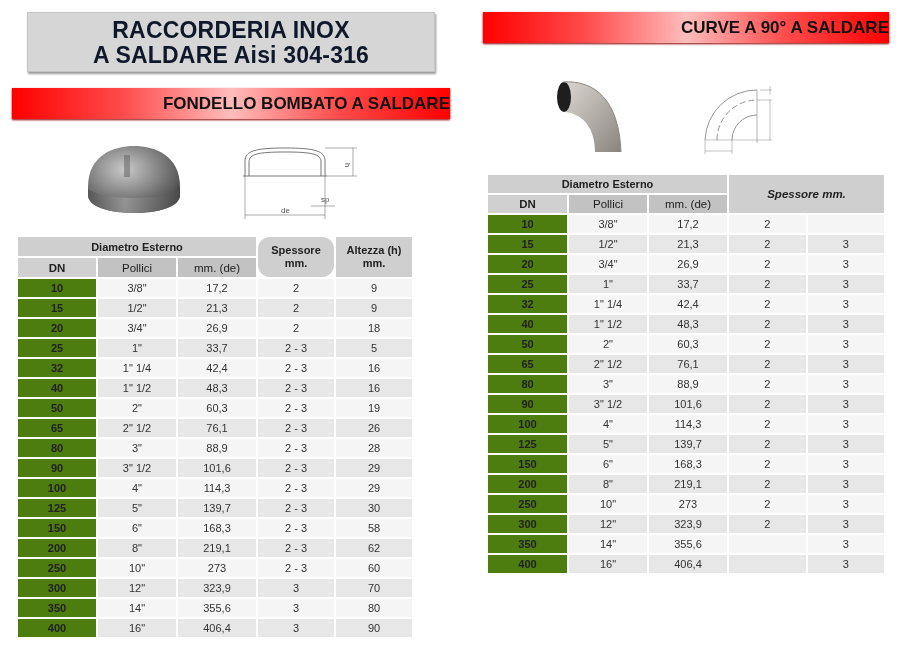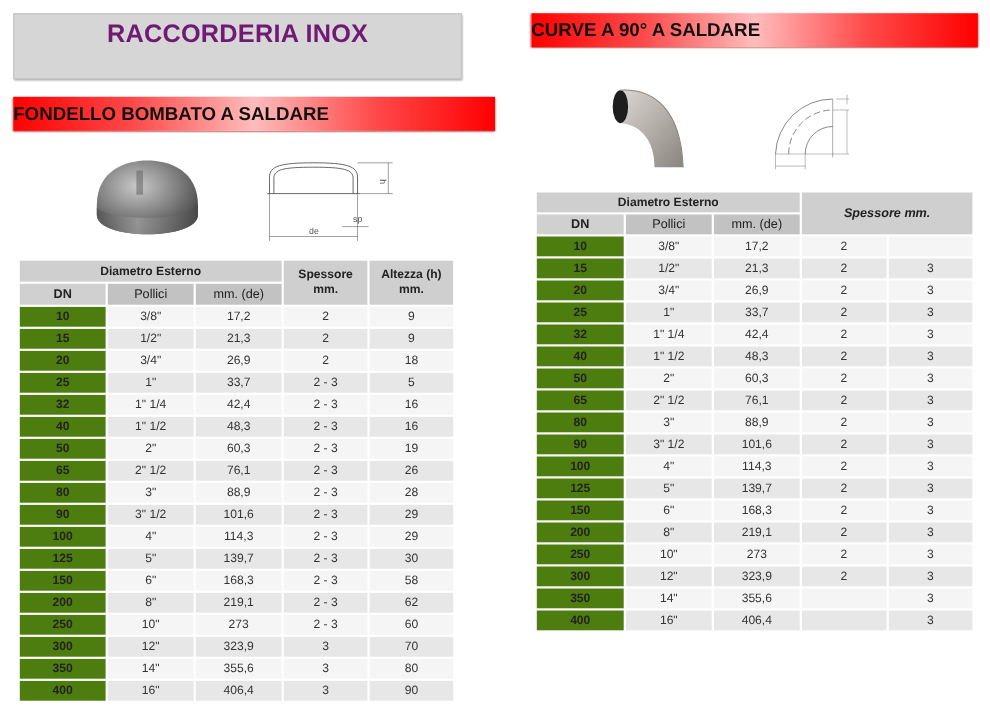--- a/index.html
+++ b/index.html
@@ -1,30 +1,30 @@
 <!DOCTYPE html>
 <html><head>
 <meta charset="utf-8">
 <style>
   * { box-sizing: border-box; margin: 0; padding: 0; }
   html, body { width: 900px; height: 645px; background: #ffffff; overflow: hidden; }
   body { position: relative; font-family: "Liberation Sans", sans-serif; color: #222; }
 
   .title-box {
-    position: absolute; left: 12px; top: 12px; width: 408px; height: 60px;
+    position: absolute; left: 27px; top: 12px; width: 408px; height: 60px;
     background: #d6d6d6; border: 1px solid #c4c4c4;
     box-shadow: 1px 2px 2px #9a9a9a;
-    text-align: center; font-weight: bold; color: #701a75;
+    text-align: center; font-weight: bold; color: #0f172a;
     font-size: 23px; line-height: 25px; padding-top: 5px; letter-spacing: 0.2px;
   }
   .banner {
     position: absolute; height: 31px;
     background: linear-gradient(90deg, #ff0000 0%, #ff4a4a 25%, #ffbcbc 50%, #ff4a4a 75%, #ff0000 100%);
     box-shadow: 0 1px 2px #8a0000;
-    text-align: left; font-weight: bold; color: #111;
+    text-align: right; font-weight: bold; color: #111;
     font-size: 17px; line-height: 31px;
   }
   .banner.left { left: 12px; top: 88px; width: 438px; }
   .banner.right { left: 483px; top: 12px; width: 406px; }
 
   .illus { position: absolute; }
 
   table.spec {
     position: absolute; border-collapse: separate; border-spacing: 2px;
     font-size: 11px; text-align: center; color: #333;
@@ -41,20 +41,21 @@
   #t1 { left: 16px; top: 235px; width: 398px; }
   #t1 th { height: 19px; }
   #t2 { left: 486px; top: 173px; width: 400px; }
   #t2 th { height: 18px; }
 </style>
 </head>
 <body>
 
 <div class="title-box">
   <div>RACCORDERIA INOX</div>
+  <div>A SALDARE  Aisi 304-316</div>
 </div>
 
 <div class="banner left">FONDELLO BOMBATO A SALDARE</div>
 
 <div class="illus" style="left:84px; top:143px; width:100px; height:72px;">
   <svg width="100" height="72" viewBox="0 0 100 72">
     <defs>
       <radialGradient id="capg" cx="40%" cy="35%" r="70%">
         <stop offset="0%" stop-color="#c9c9c9"></stop>
         <stop offset="45%" stop-color="#8f8f8f"></stop>
@@ -88,21 +89,21 @@
     <text x="46" y="70" fill="#555" stroke="none">de</text>
     <line x1="76" y1="63" x2="100" y2="63" stroke-width="0.5"></line>
     <text x="86" y="59" fill="#555" stroke="none">sp</text>
   </svg>
 </div>
 
 <table class="spec" id="t1">
   <thead>
     <tr>
       <th colspan="3">Diametro Esterno</th>
-      <th rowspan="2" class="big" style="width:76px;">
+      <th rowspan="2" class="big" style="width:76px;border-radius:12px;">
         <span>Spessore</span><br>
         <span>mm.</span>
       </th>
       <th rowspan="2" class="big" style="width:76px;">
         <span>Altezza (h)</span><br>
         <span>mm.</span>
       </th>
     </tr>
     <tr>
       <th class="sub dn" style="width:78px;">DN</th>

